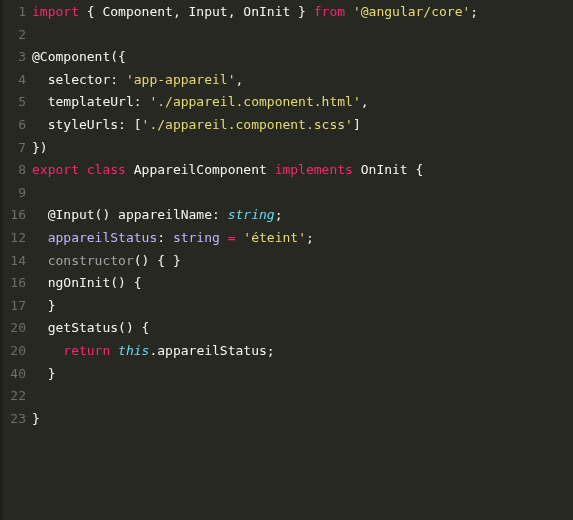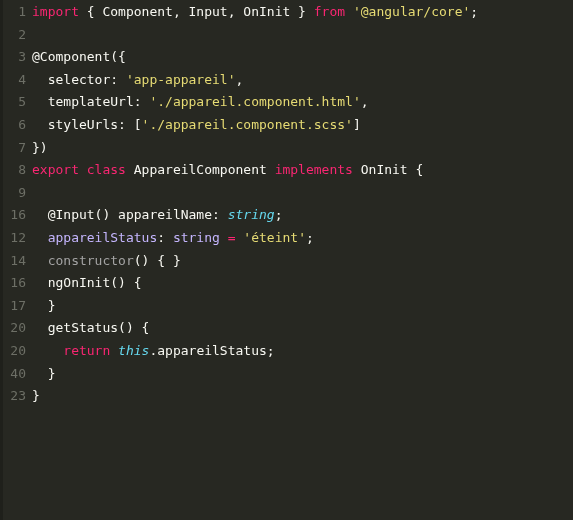--- a/index.html
+++ b/index.html
@@ -76,15 +76,16 @@
       <div class="line"><div class="gutter">8</div><div class="content"><span class="t-keyword">export class </span><span class="t-plain">AppareilComponent </span><span class="t-keyword">implements </span><span class="t-plain">OnInit {</span></div></div>
       <div class="line"><div class="gutter">9</div><div class="content"></div></div>
       <div class="line"><div class="gutter">16</div><div class="content"><span class="t-plain">  @Input() appareilName: </span><span class="t-type">string</span><span class="t-plain">;</span></div></div>
       <div class="line"><div class="gutter">12</div><div class="content"><span class="t-plain">  </span><span class="t-param">appareilStatus</span><span class="t-plain">: </span><span class="t-param">string </span><span class="t-operator">= </span><span class="t-string">'éteint'</span><span class="t-plain">;</span></div></div>
       <div class="line"><div class="gutter">14</div><div class="content"><span class="t-plain">  </span><span class="t-func">constructor</span><span class="t-plain">() { }</span></div></div>
       <div class="line"><div class="gutter">16</div><div class="content"><span class="t-plain">  ngOnInit() {</span></div></div>
       <div class="line"><div class="gutter">17</div><div class="content"><span class="t-plain">  }</span></div></div>
       <div class="line"><div class="gutter">20</div><div class="content"><span class="t-plain">  getStatus() {</span></div></div>
       <div class="line"><div class="gutter">20</div><div class="content"><span class="t-plain">    </span><span class="t-keyword">return </span><span class="t-type">this</span><span class="t-plain">.appareilStatus;</span></div></div>
       <div class="line"><div class="gutter">40</div><div class="content"><span class="t-plain">  }</span></div></div>
+      <div class="line"><div class="gutter">22</div><div class="content"></div></div>
       <div class="line"><div class="gutter">23</div><div class="content"><span class="t-plain">}</span></div></div>
     </div>
 </div>
 
 </body></html>

